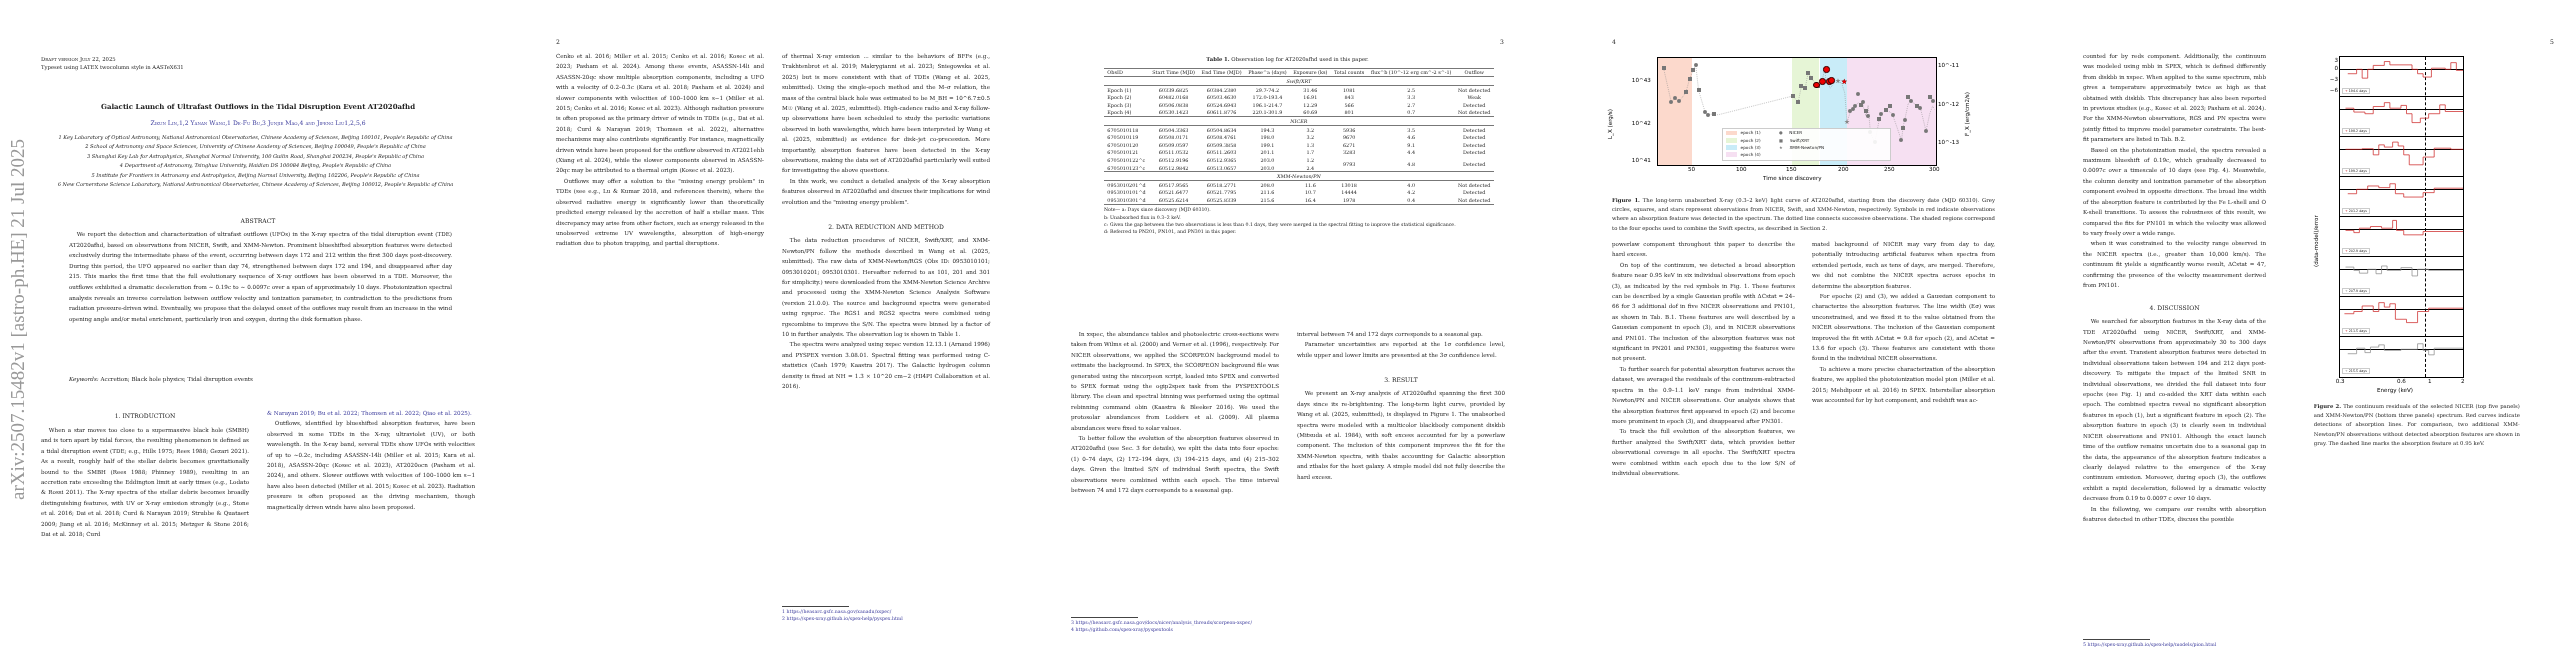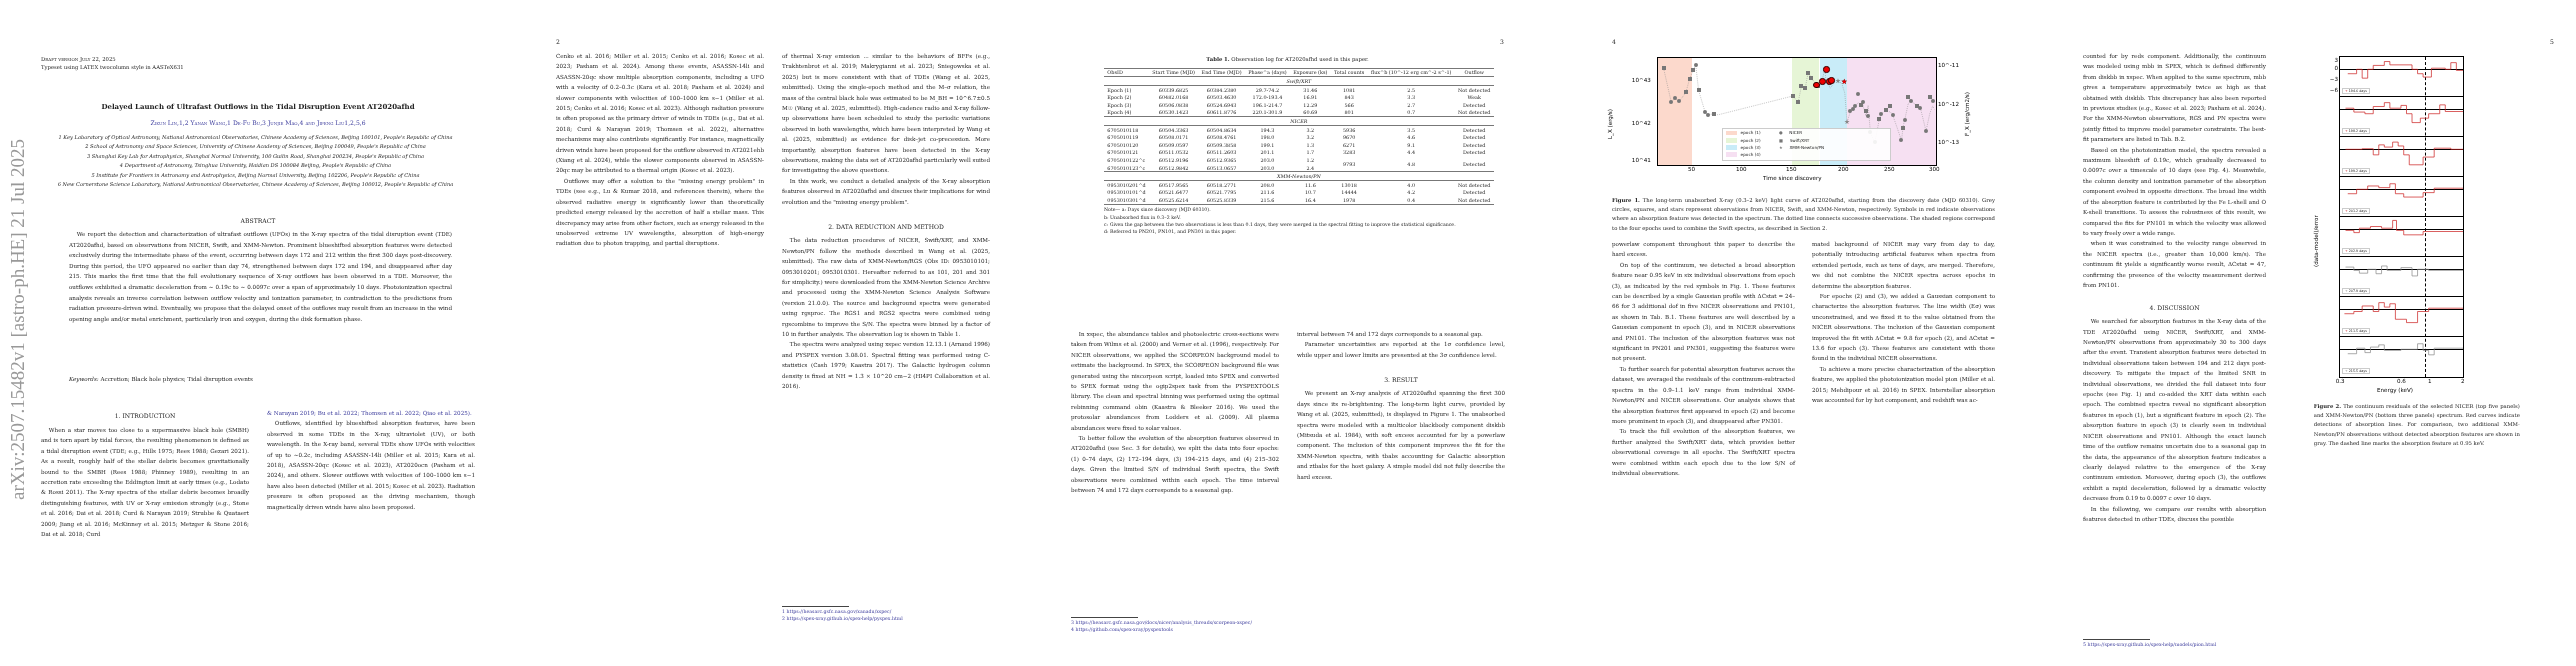--- a/index.html
+++ b/index.html
@@ -51,21 +51,21 @@
 <body>
 
 <div class="page p1">
   <div class="arxiv">
       <span>arXiv:2507.15482v1  [astro-ph.HE]  21 Jul 2025</span>
     </div>
   <div class="draft">
     <div class="sc">Draft version July 22, 2025</div>
     <div>Typeset using LATEX twocolumn style in AASTeX631</div>
   </div>
-  <div class="title">Delayed Launch of Ultrafast Outflows in the Tidal Disruption Event AT2020afhd</div>
+  <div class="title">Galactic Launch of Ultrafast Outflows in the Tidal Disruption Event AT2020afhd</div>
   <div class="authors">Zikun Lin,1,2 Yanan Wang,1 De-Fu Bu,3 Junjie Mao,4 and Jifeng Liu1,2,5,6</div>
   <div class="affil">
     <div>1 Key Laboratory of Optical Astronomy, National Astronomical Observatories, Chinese Academy of Sciences, Beijing 100101, People's Republic of China</div>
     <div>2 School of Astronomy and Space Sciences, University of Chinese Academy of Sciences, Beijing 100049, People's Republic of China</div>
     <div>3 Shanghai Key Lab for Astrophysics, Shanghai Normal University, 100 Guilin Road, Shanghai 200234, People's Republic of China</div>
     <div>4 Department of Astronomy, Tsinghua University, Haidian DS 100084 Beijing, People's Republic of China</div>
     <div>5 Institute for Frontiers in Astronomy and Astrophysics, Beijing Normal University, Beijing 102206, People's Republic of China</div>
     <div>6 New Cornerstone Science Laboratory, National Astronomical Observatories, Chinese Academy of Sciences, Beijing 100012, People's Republic of China</div>
   </div>
   <div class="abs-h">ABSTRACT</div>

